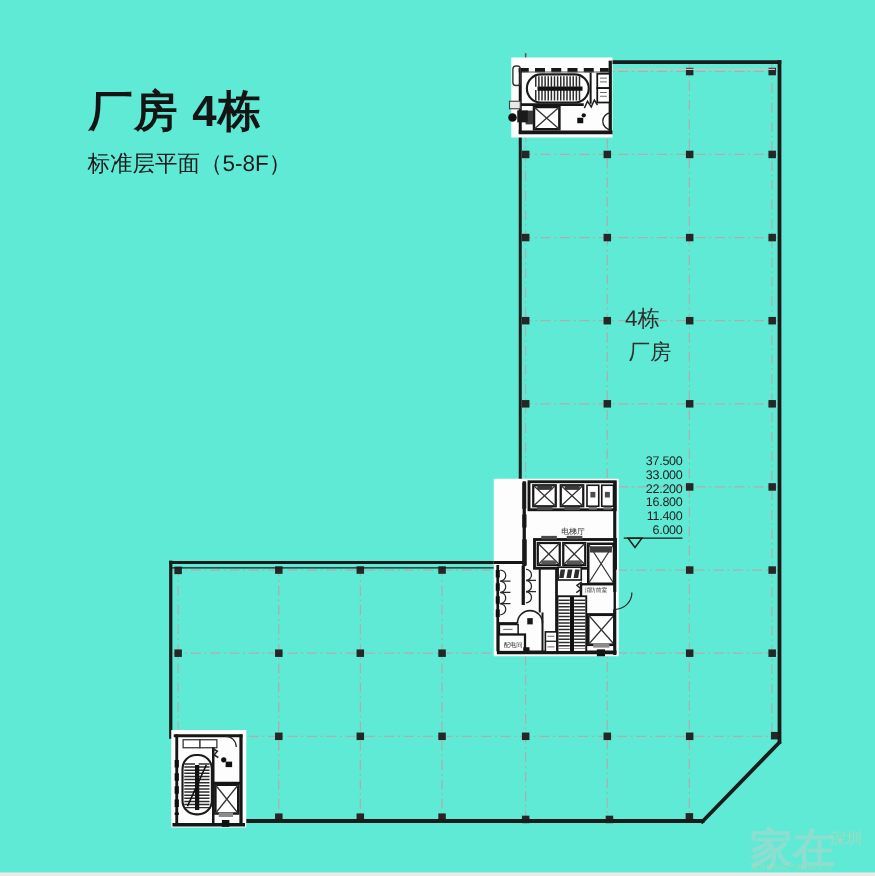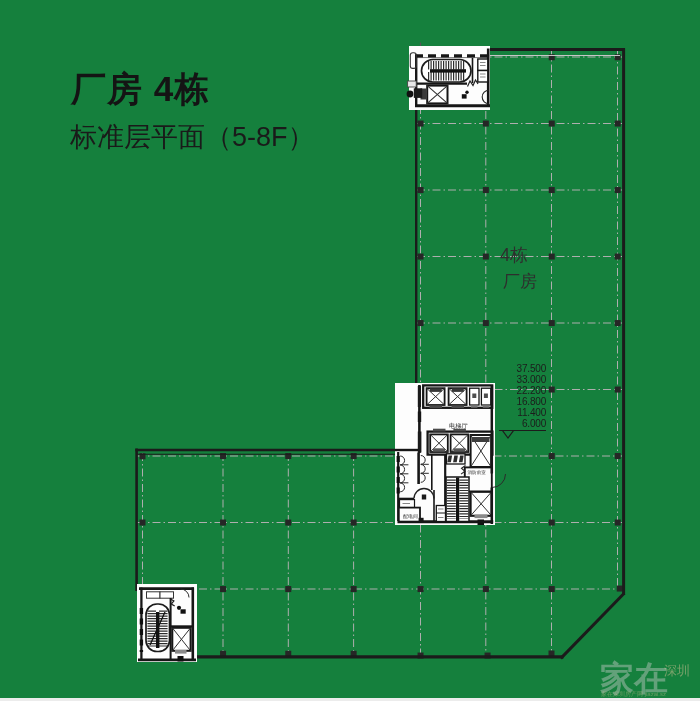--- a/index.html
+++ b/index.html
@@ -1,19 +1,19 @@
 <!DOCTYPE html>
 <html><head>
 <meta charset="utf-8">
 <style>
   html,body{margin:0;padding:0;background:#fff;}
-  #page{position:relative;width:700px;height:701px;background:#15803d;overflow:hidden;
+  #page{position:relative;width:700px;height:701px;background:#5eead4;overflow:hidden;
         font-family:"Liberation Sans",sans-serif;}
   .title{position:absolute;left:71px;top:66px;font-size:35px;font-weight:bold;color:#141414;letter-spacing:1px;}
-  .subtitle{position:absolute;left:70px;top:119px;font-size:27px;color:#1a1a1a;}
+  .subtitle{position:absolute;left:70px;top:119px;font-size:18px;color:#1a1a1a;}
 </style>
 </head>
 <body>
 <div id="page">
 
 <div class="title">厂房 4栋</div>
 
 <div class="subtitle">标准层平面（5-8F）</div>
 <svg width="700" height="701" viewBox="0 0 700 701" style="position:absolute;left:0;top:0" shape-rendering="geometricPrecision">
 

